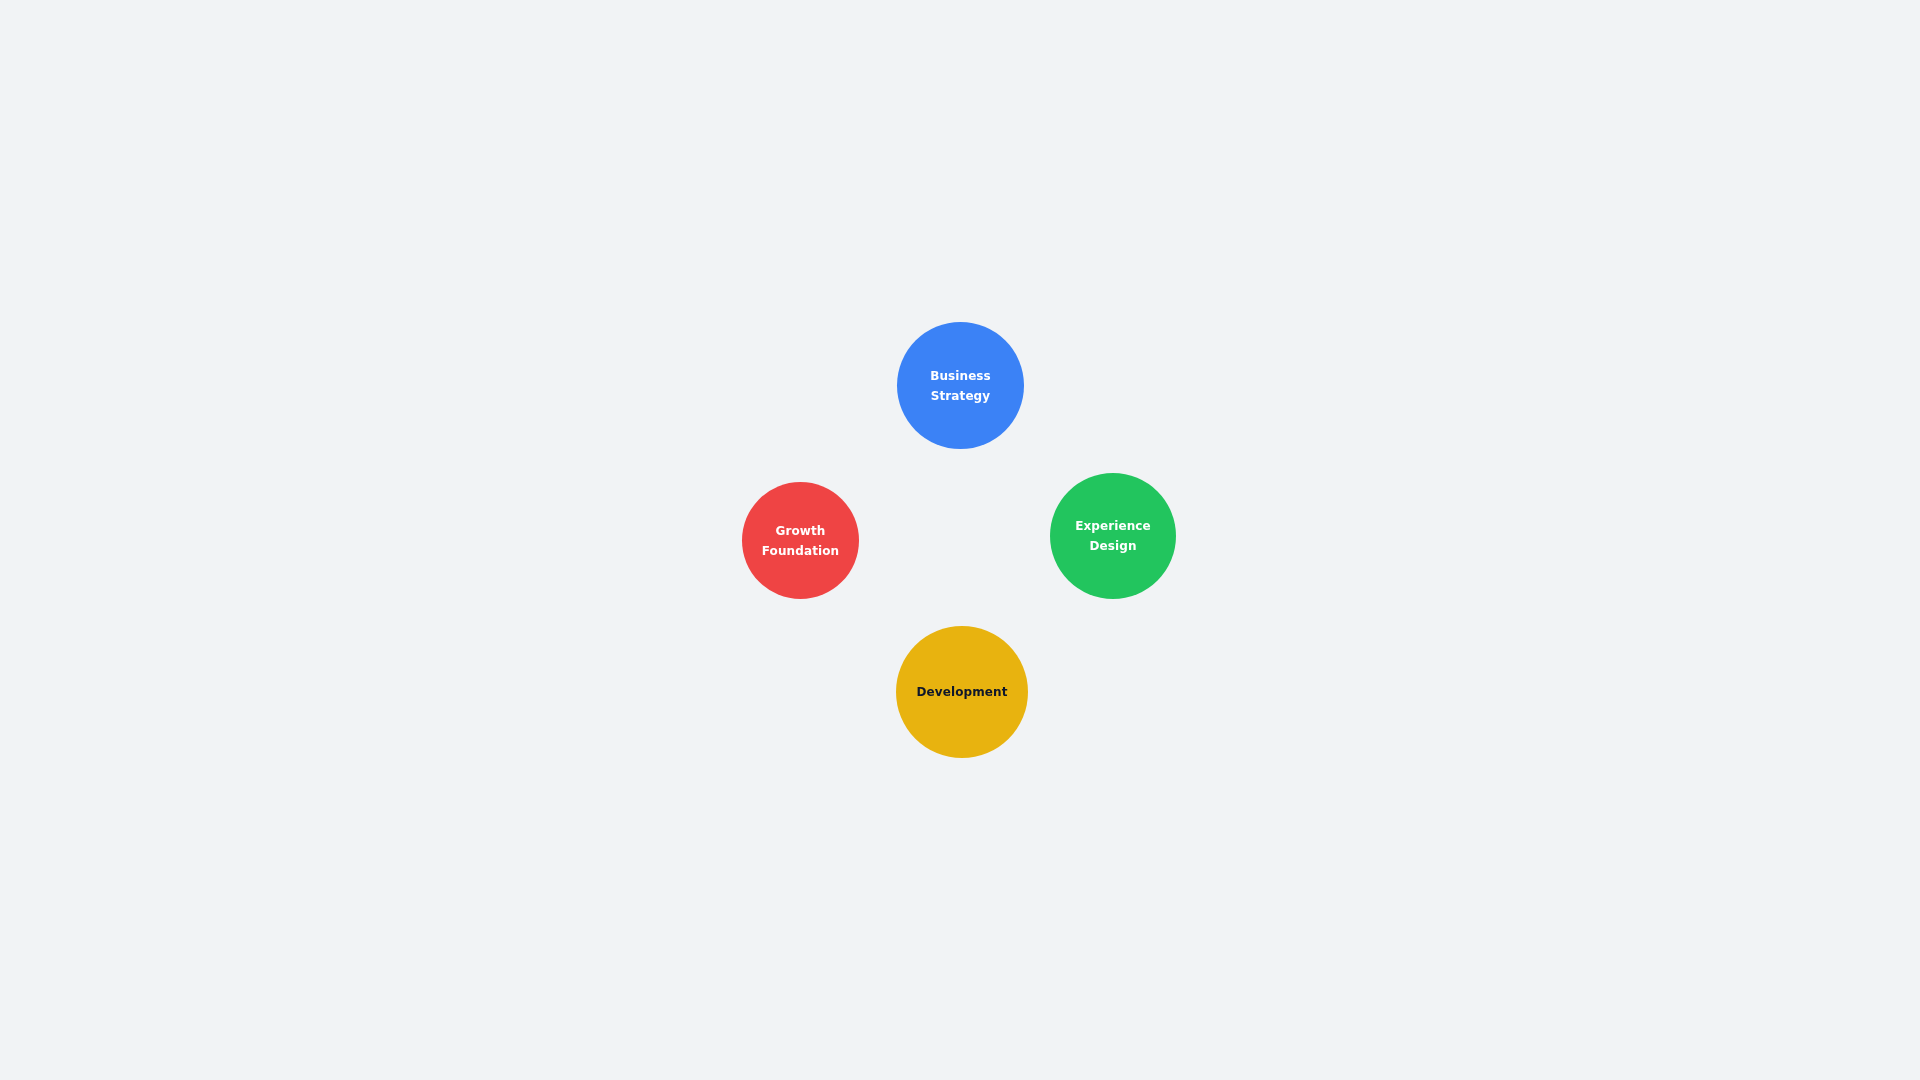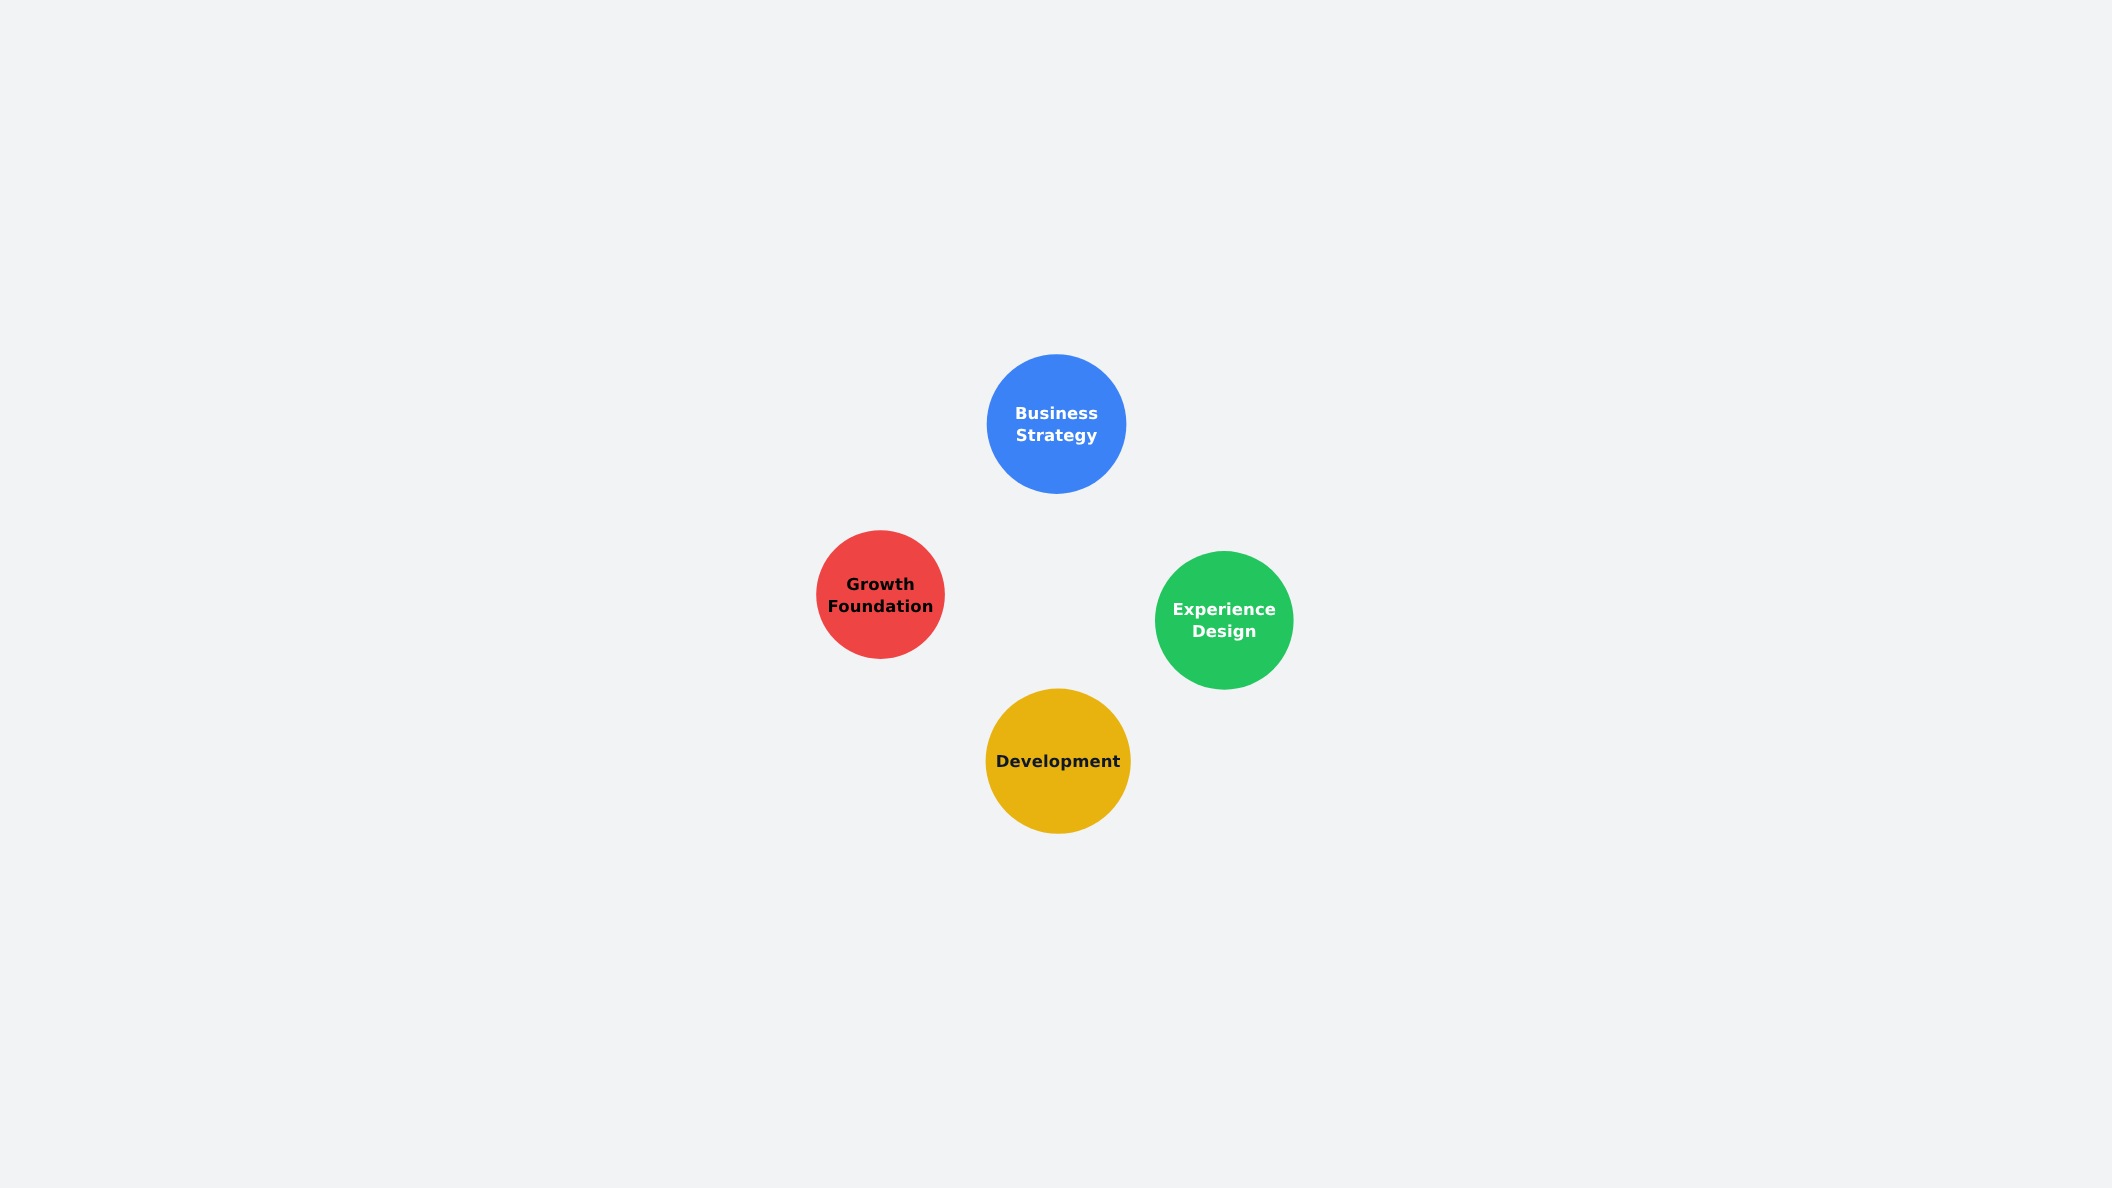--- a/index.html
+++ b/index.html
@@ -27,21 +27,21 @@
     display: flex;
     align-items: center;
     justify-content: center;
     box-sizing: border-box;
     text-align: center;
   }
 
   .bubble-label {
     color: #ffffff;
     font-weight: bold;
-    font-size: 15px;
+    font-size: 12px;
     line-height: 20px;
     letter-spacing: 0.1px;
     white-space: pre-line;
     text-align: center;
     user-select: none;
   }
 
   
   #node-business-strategy {
     left: 897px;
@@ -85,25 +85,25 @@
 <body>
 
 <div id="canvas" style="background: rgb(241, 243, 245);">
 
   <div class="bubble" id="node-business-strategy" style="background: rgb(59, 130, 246); width: 127px; height: 127px; left: 897px; top: 322px;">
     <span class="bubble-label" style="color: rgb(255, 255, 255);">Business
 Strategy</span>
   </div>
 
   <div class="bubble" id="node-growth-foundation" style="background: rgb(239, 68, 68); width: 117px; height: 117px; left: 742px; top: 482px;">
-    <span class="bubble-label" style="color: #000000;">Growth
+    <span class="bubble-label" style="color: #ffffff;">Growth
 Foundation</span>
   </div>
 
-  <div class="bubble" id="node-experience-design" style="background: rgb(34, 197, 94); width: 126px; height: 126px; left: 1050px; top: 501px;">
+  <div class="bubble" id="node-experience-design" style="background: rgb(34, 197, 94); width: 126px; height: 126px; left: 1050px; top: 473px;">
     <span class="bubble-label" style="color: rgb(255, 255, 255);">Experience
 Design</span>
   </div>
 
   <div class="bubble" id="node-development" style="background: rgb(232, 179, 15); width: 132px; height: 132px; left: 896px; top: 626px;">
     <span class="bubble-label" style="color: #0f172a;">Development</span>
   </div>
 
 </div>
 

